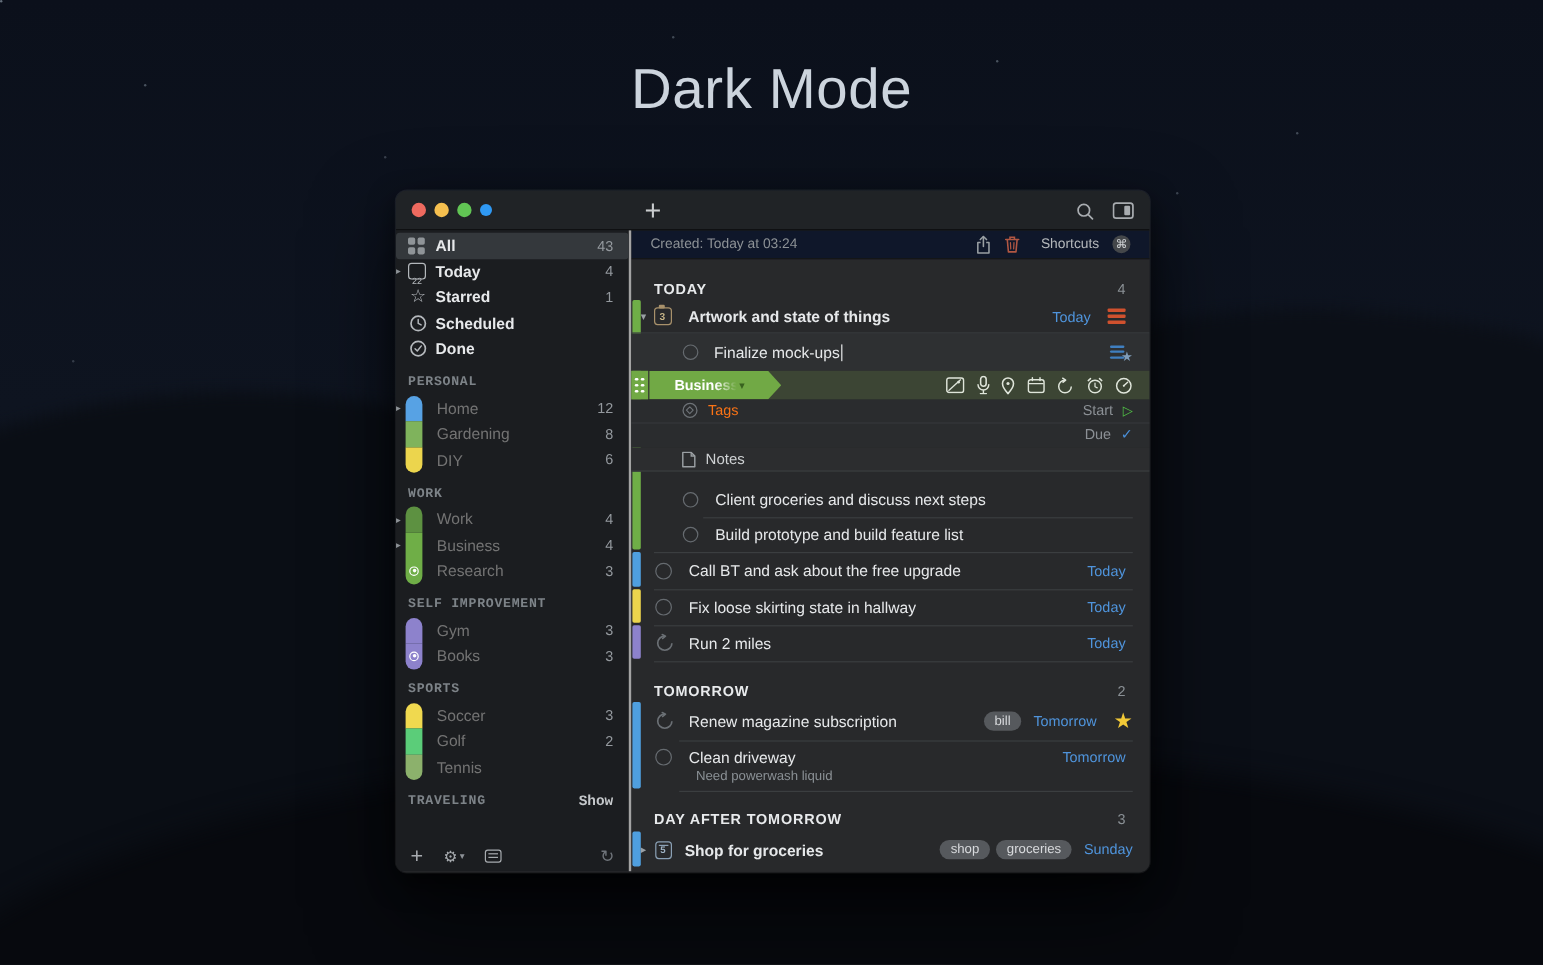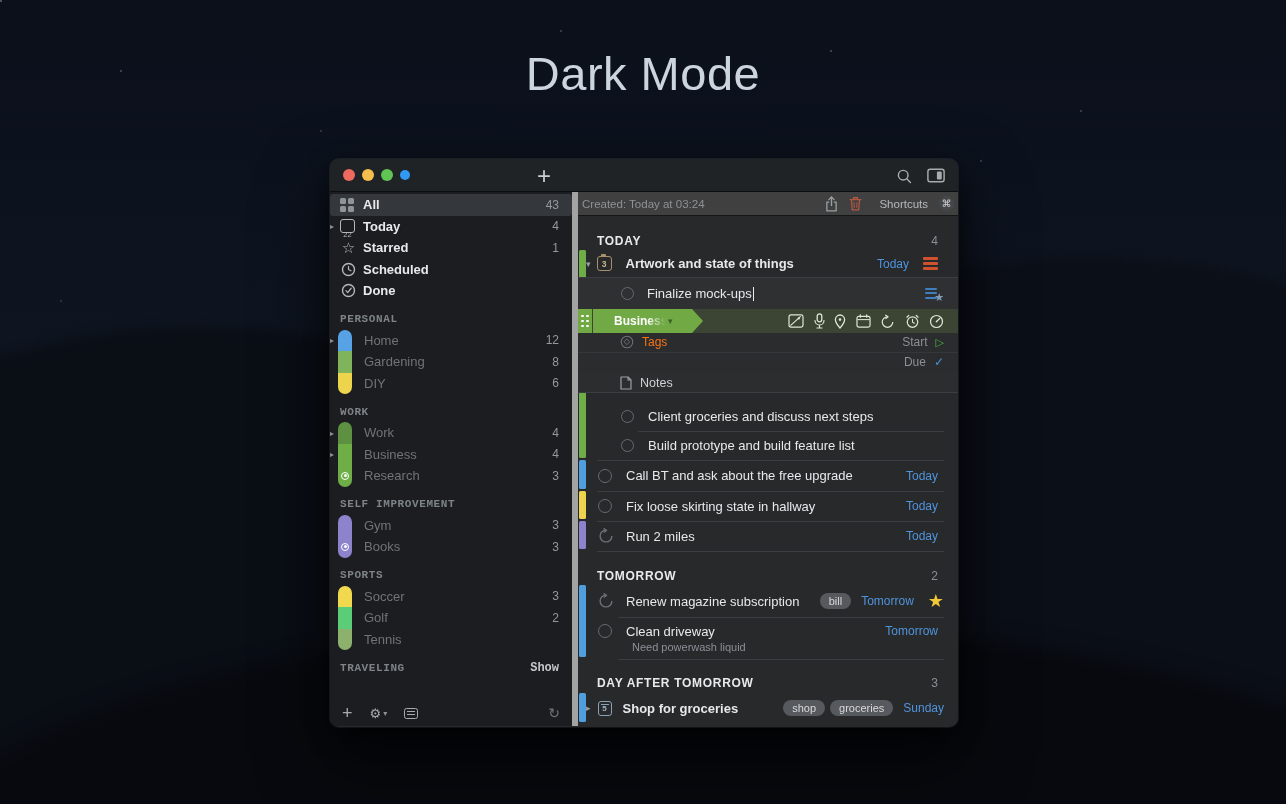--- a/index.html
+++ b/index.html
@@ -32,21 +32,21 @@
   .lights { position:absolute; left:13px; top:10px; display:flex; gap:7px; align-items:center; }
   .tl { width:12px; height:12px; border-radius:50%; }
   .tl-red{ background:#ee6a5f; } .tl-yellow{ background:#f5bf4f; } .tl-green{ background:#61c554; }
   .tl-blue{ width:10px; height:10px; background:#2f99f4; }
   .tb-plus { position:absolute; left:199px; top:0; width:30px; height:33px; display:flex; align-items:center;
     justify-content:center; font-size:24px; font-weight:300; color:#c9ccce; cursor:default; }
   .tb-right { position:absolute; right:13px; top:0; height:33px; display:flex; gap:15px; align-items:center; }
   .wbody { display:flex; height:534px; }
 
   
-  .sidebar { width:248px; background:#1b1d20; border-right:6px solid #a3a3a3; position:relative;
+  .sidebar { width:196px; background:#1b1d20; border-right:2px solid #a3a3a3; position:relative;
     padding-top:2px; font-size:13px; }
   .srow { height:21.5px; display:flex; align-items:center; position:relative; padding:0 13px 0 10px; }
   .srow.selected { background:#34383c; border-radius:3px; }
   .sicon { width:17px; display:flex; justify-content:center; margin-right:6px; color:#b9bcc0; }
   .slabel { flex:1; color:#e7e9eb; font-weight:600; }
   .scount { color:#94999e; font-size:12px; }
   .grid-icon { display:grid; grid-template-columns:6px 6px; grid-template-rows:6px 6px; gap:2px; width:14px; margin:0 9px 0 0; }
   .grid-icon i { background:#8f9498; border-radius:1.5px; }
   .cal-icon { width:15px; height:14px; border:1.5px solid #b4b8bc; border-radius:3px; display:flex;
     align-items:center; justify-content:center; margin-right:8px; }
@@ -76,22 +76,22 @@
   .stool.plus { font-size:18px; font-weight:300; }
   .stool.gear { font-size:13px; }
   .stool.gear .dn { font-size:8px; margin-left:2px; color:#8d9297; }
   .listglyph { width:14px; height:11px; border:1.3px solid #a7abaf; border-radius:2.5px; position:relative; }
   .listglyph::before { content:""; position:absolute; left:2px; right:2px; top:2.2px; height:1.2px; background:#a7abaf; }
   .listglyph::after { content:""; position:absolute; left:2px; right:2px; top:5.2px; height:1.2px; background:#a7abaf; }
   .stool.sync { margin-left:auto; font-size:14px; color:#6f747a; }
 
   
   .main { flex:1; display:flex; flex-direction:column; background:#28292b; }
-  .infobar { height:24px; background:#404040; border-bottom:1px solid #141617; display:flex;
-    align-items:center; padding:0 4px; }
+  .infobar { height:24px; background:#0f172a; border-bottom:1px solid #141617; display:flex;
+    align-items:center; padding:0 16px; }
   .created { color:#8d9296; font-size:11.5px; }
   .ib-right { margin-left:auto; display:flex; align-items:center; gap:11px; }
   .shortcuts { color:#b5b9bc; font-size:11.5px; margin-left:6px; }
   .cmdbadge { width:15px; height:15px; border-radius:50%; background:#44474a; color:#d0d3d5;
     font-size:10px; display:flex; align-items:center; justify-content:center; }
   .listarea { position:relative; flex:1; }
   .strip { position:absolute; left:1px; width:7px; border-radius:1.5px; }
   .mrow { position:relative; display:flex; align-items:center; }
   .sp { background:transparent; }
   .mhead { height:19px; padding:0 20px 0 19px; }

